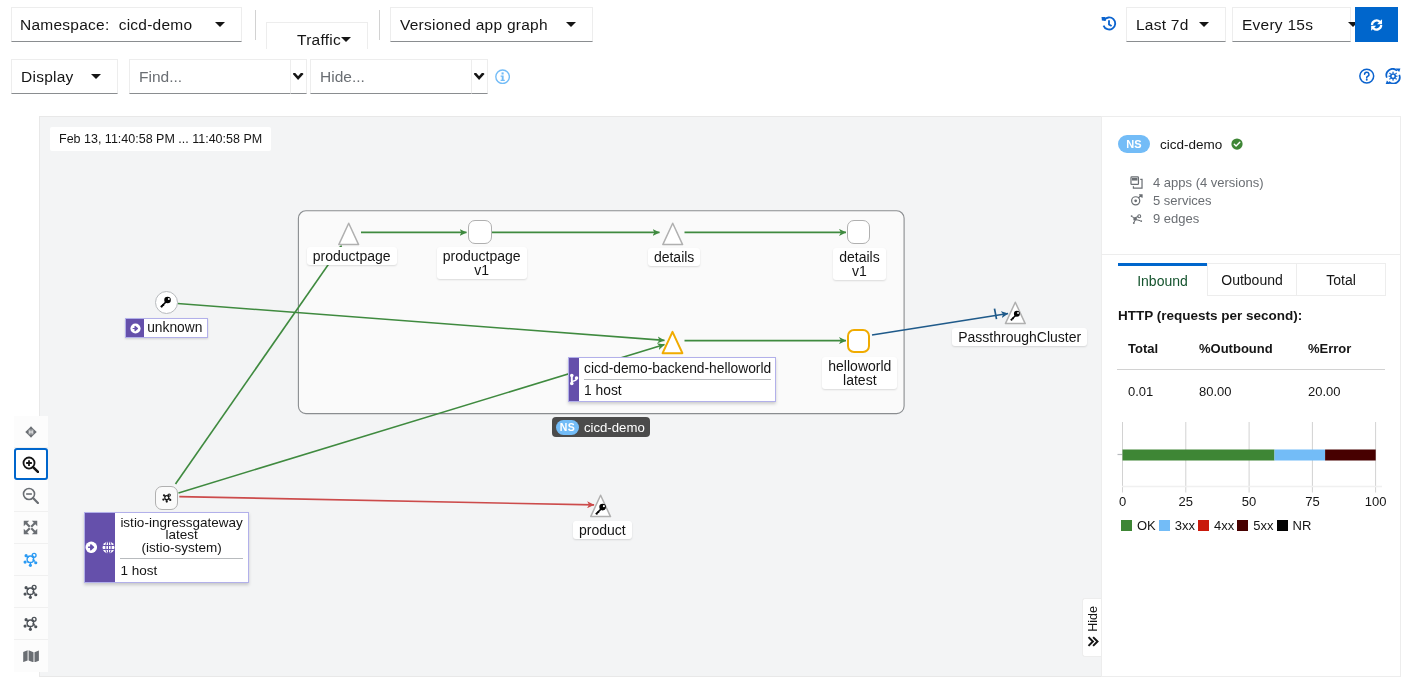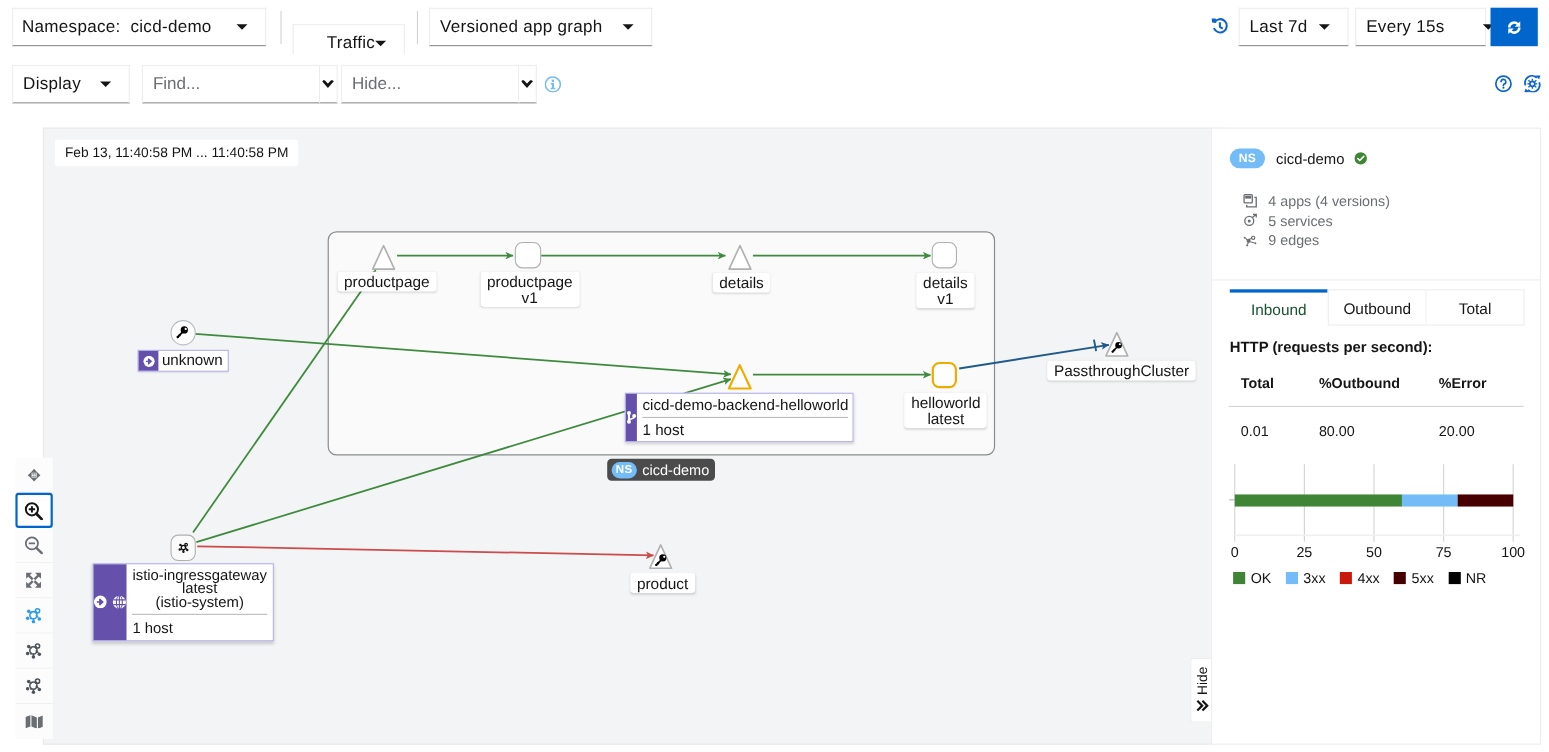--- a/index.html
+++ b/index.html
@@ -133,21 +133,21 @@
     border-left:1px solid #ededed; border-right:1px solid #ededed;
   }
   .panel-body { position:absolute; left:0; top:191px; width:300px; }
   .http-h { font-size:13.5px; font-weight:bold; color:#151515; padding-left:16px; }
   table.rates { width:268px; margin-left:15px; border-collapse:collapse; margin-top:18px; }
   table.rates th { font-size:13px; font-weight:bold; text-align:left; color:#151515; padding:0 0 13px 11px; }
   table.rates td { font-size:13px; color:#151515; padding:14px 0 0 11px; border-top:1px solid #d2d2d2; }
 
   
   .chart { position:absolute; left:15px; top:112px; width:280px; }
-  .legend { display:flex; gap:13px; font-size:13px; color:#151515; margin-top:3px; align-items:center; margin-left:4px; }
+  .legend { display:flex; gap:3px; font-size:13px; color:#151515; margin-top:3px; align-items:center; margin-left:4px; }
   .legend .li { display:flex; align-items:center; gap:5px; }
   .legend .sw { width:11px; height:11px; }
 
   
   .hidetab {
     position:absolute; left:1082px; top:598px; width:19px; height:59px;
     background:#fff; border:1px solid #ededed; border-right:none;
     border-radius:3px 0 0 3px;
     display:flex; align-items:center; justify-content:center; cursor:pointer;
   }

